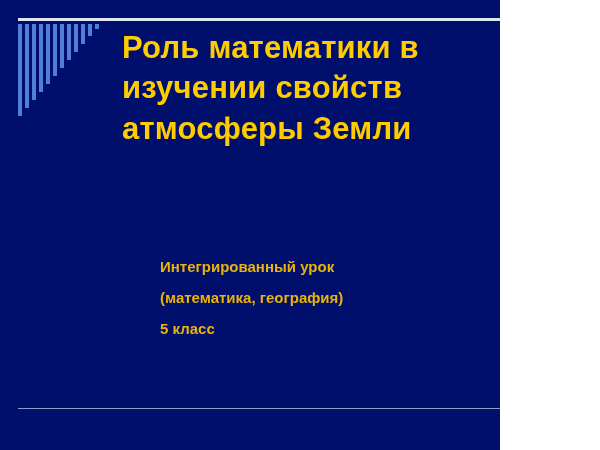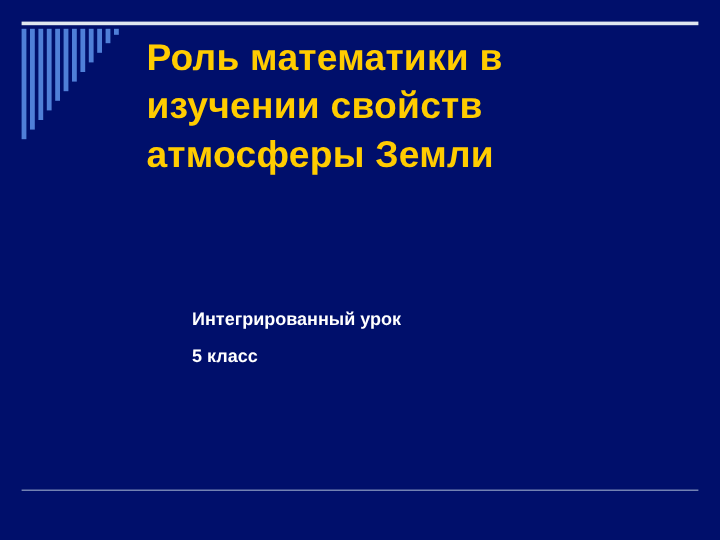--- a/index.html
+++ b/index.html
@@ -5,21 +5,21 @@
   html, body {
     margin: 0;
     padding: 0;
     background: #ffffff;
   }
   body {
     font-family: "Liberation Sans", sans-serif;
   }
   .slide {
     position: relative;
-    width: 600px;
+    width: 500px;
     height: 450px;
     background: #000f6b;
     overflow: hidden;
     box-sizing: border-box;
     padding-left: 12px;
   }
   
   .top-rule {
     position: absolute;
     left: 18px;
@@ -60,21 +60,21 @@
     font-size: 31px;
     font-weight: bold;
     line-height: 1.30;
     letter-spacing: 0.2px;
   }
   .subtitle {
     position: absolute;
     left: 160px;
     top: 252px;
     width: 400px;
-    color: #ffffff;
+    color: #eab308;
     font-size: 15px;
     font-weight: bold;
     line-height: 2.06;
   }
   .subtitle div {
     white-space: nowrap;
   }
 </style>
 </head>
 <body>
@@ -95,18 +95,19 @@
     <div class="bar" style="left:56px;  height:28px;"></div>
     <div class="bar" style="left:63px;  height:20px;"></div>
     <div class="bar" style="left:70px;  height:12px;"></div>
     <div class="bar" style="left:77px;  height:5px;"></div>
   </div>
 
   <div class="title">Роль математики в изучении свойств атмосферы Земли</div>
 
   <div class="subtitle">
     <div>Интегрированный урок</div>
+    <div>(математика, география)</div>
     <div>5 класс</div>
   </div>
 
   <div class="bottom-rule"></div>
 
 </div>
 
 </body></html>

